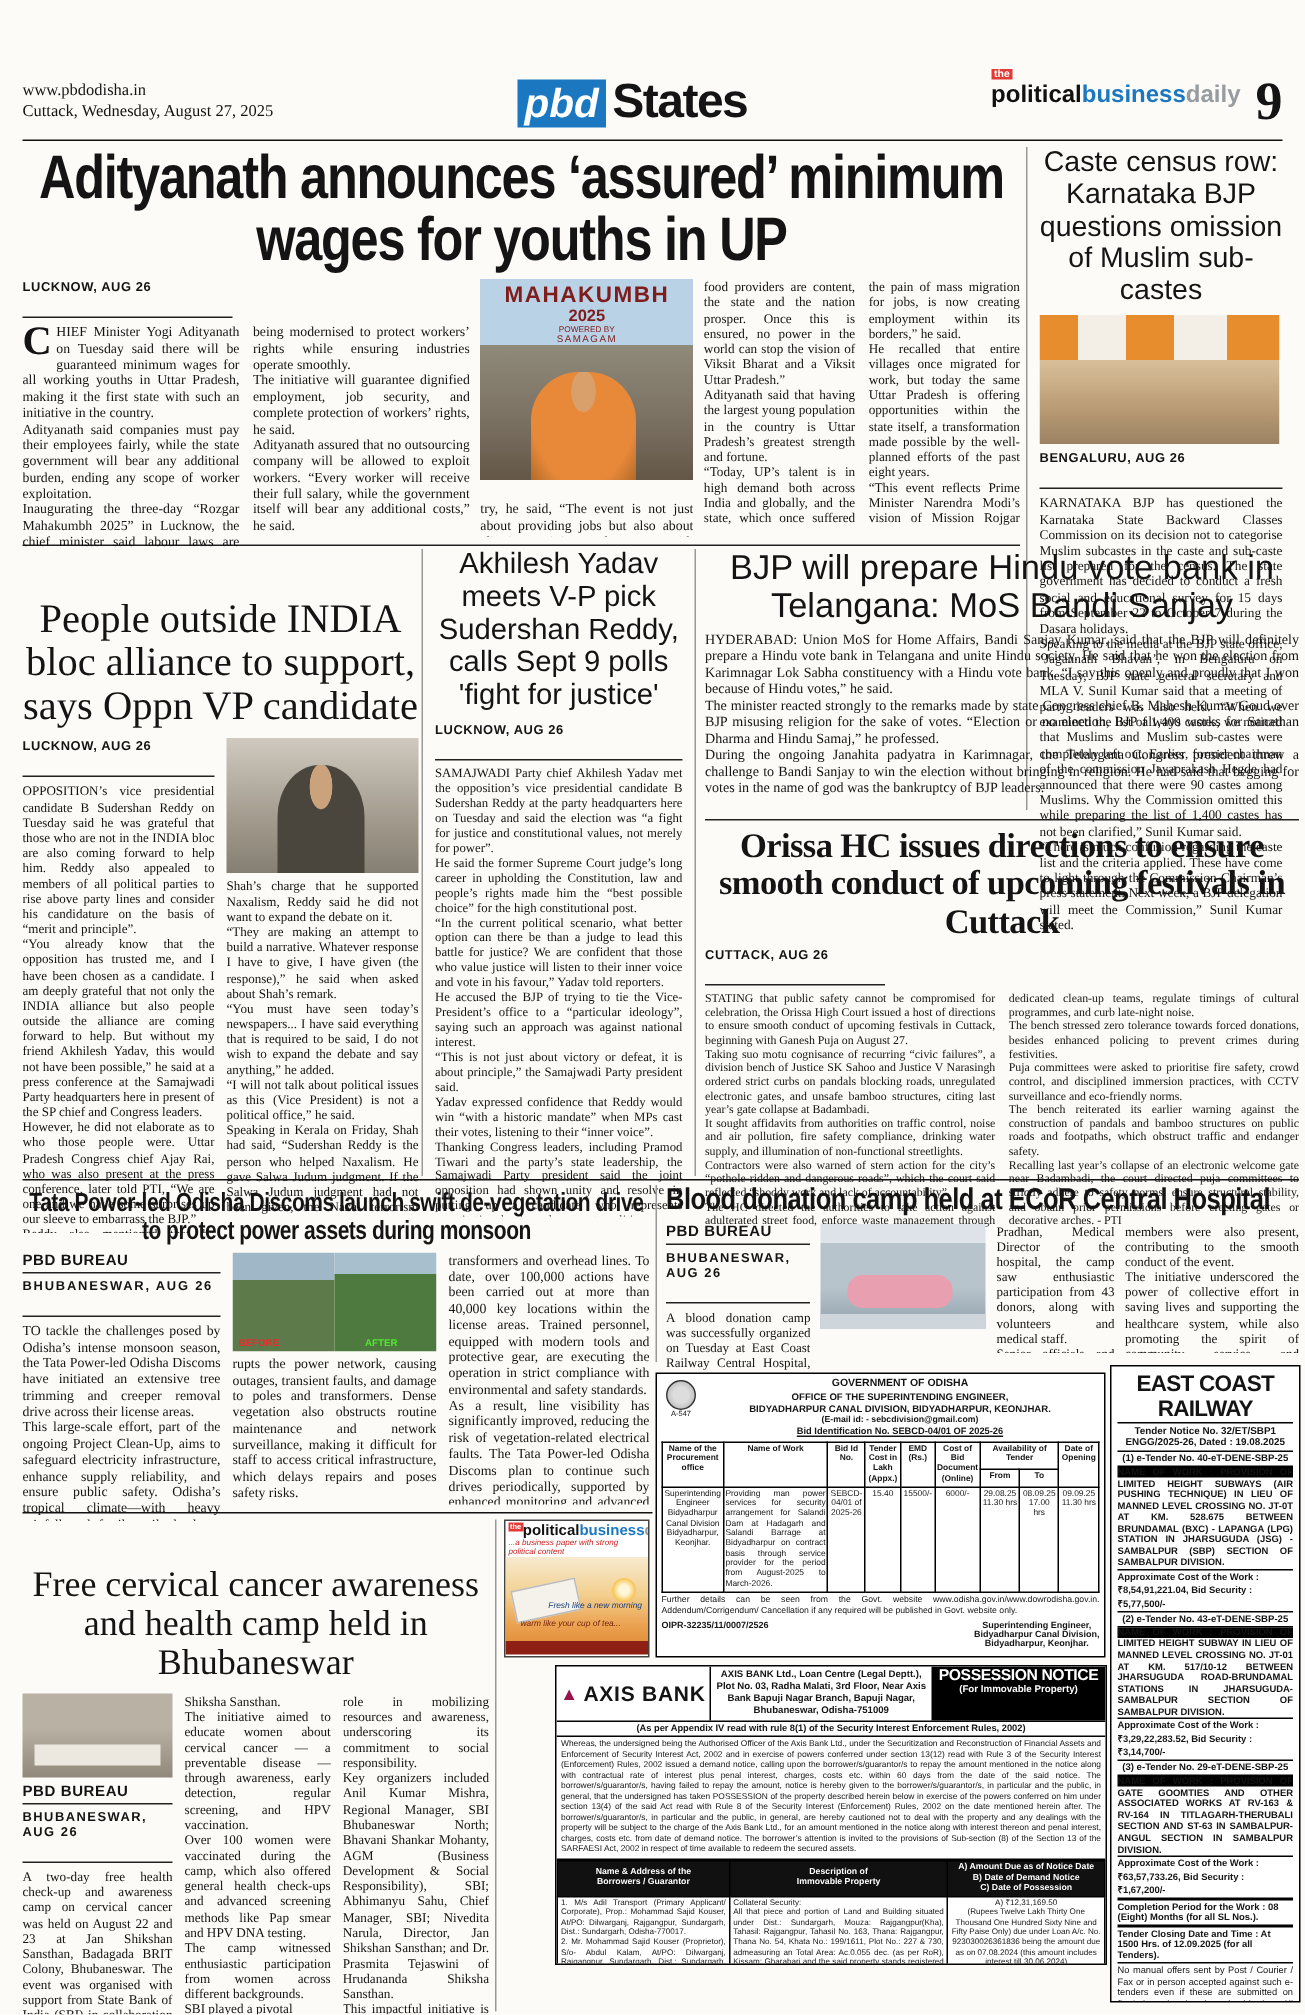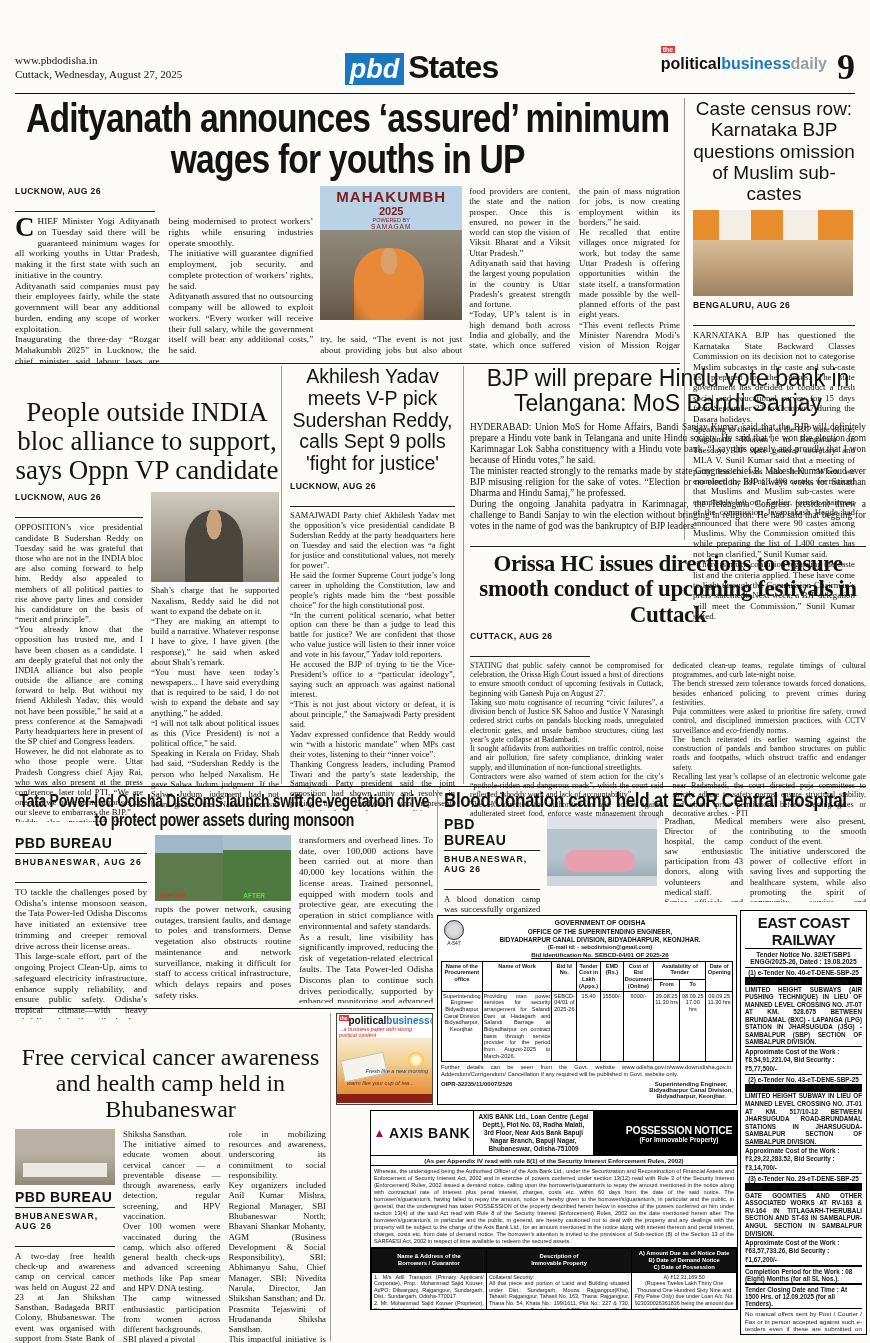--- a/index.html
+++ b/index.html
@@ -4,21 +4,21 @@
 <style>
   html,body{margin:0;padding:0;background:#fff;}
   .page{position:relative;width:870px;height:1343px;background:#fcfbf7;color:#141414;
         font-family:"Liberation Serif",serif;overflow:hidden;margin:0 auto;}
   .abs{position:absolute;box-sizing:border-box;}
   .serif{font-family:"Liberation Serif",serif;}
   .center{text-align:center;}
   .body-text{font-size:9.2px;line-height:1.17;text-align:justify;white-space:pre-line;overflow:hidden;}
   .dateline{font-family:"Liberation Sans",sans-serif;font-weight:bold;font-size:8.6px;letter-spacing:.4px;
             border-bottom:1.3px solid #222;padding-bottom:15px;margin-bottom:4px;}
-  .byline{font-family:"Liberation Sans",sans-serif;font-weight:bold;font-size:14px;letter-spacing:.4px;
+  .byline{font-family:"Liberation Sans",sans-serif;font-weight:bold;font-size:10px;letter-spacing:.4px;
           border-bottom:1.3px solid #222;padding-bottom:2px;margin-bottom:3px;}
   .cols2{column-count:2;column-gap:9px;}
   .squeeze{transform:scaleX(.82);transform-origin:50% 50%;width:122%;margin-left:-11%;}
   .hrule{border-top:1.5px solid #111;}
   .photo{position:relative;overflow:hidden;}
   .dropcap::first-letter{float:left;font-size:27px;line-height:22px;padding-right:3px;font-weight:bold;}
   
   .hdr{display:flex;justify-content:space-between;align-items:center;}
   .hdr-left{font-size:11px;line-height:1.3;}
   .hdr-left .site{}
@@ -50,21 +50,21 @@
   .gt .org{font-weight:bold;text-align:center;line-height:1.25;}
   .gt table{border-collapse:collapse;width:100%;margin-top:2px;}
   .gt th,.gt td{border:.8px solid #000;font-size:5.6px;line-height:1.2;padding:1px;vertical-align:top;text-align:center;}
   .gt .work-cell{text-align:justify;}
   .axis{border:1.6px solid #000;background:#fff;font-family:"Liberation Sans",sans-serif;}
   .axis-hd{display:flex;border-bottom:1px solid #000;}
   .axis-logo{width:102px;border-right:1px solid #000;display:flex;align-items:center;justify-content:center;
              font-weight:bold;font-size:14px;letter-spacing:.5px;}
   .axis-tri{color:#97144d;margin-right:3px;font-size:12px;}
   .axis-addr{flex:1;font-weight:bold;font-size:6.4px;line-height:1.25;padding:2px 3px;text-align:center;}
-  .axis-pn{width:116px;background:#000;color:#fff;text-align:center;display:flex;flex-direction:column;justify-content:center;padding-left:28px;}
+  .axis-pn{width:116px;background:#000;color:#fff;text-align:center;display:flex;flex-direction:column;}
   .axis-pn .t1{font-weight:bold;font-size:10.5px;letter-spacing:-.3px;}
   .axis-pn .t2{font-weight:bold;font-size:6.5px;}
   .axis-rule{font-weight:bold;font-size:6.2px;text-align:center;border-bottom:.8px solid #000;padding:1px 0;}
   .axis-body{font-size:5.6px;line-height:1.25;text-align:justify;padding:2px 3px;border-bottom:.8px solid #000;}
   .axis table{border-collapse:collapse;width:100%;}
   .axis th{background:#111;color:#fff;font-size:5.8px;padding:1px;border:.8px solid #000;line-height:1.2;white-space:pre-line;}
   .axis td{font-size:5.4px;line-height:1.22;padding:1px 2px;border:.8px solid #000;vertical-align:top;text-align:justify;white-space:pre-line;}
   
   .ad{border:1.2px solid #444;background:#fff;font-family:"Liberation Sans",sans-serif;overflow:hidden;}
   .ad .logo{font-weight:bold;font-size:10px;padding:1px 2px 0 2px;position:relative;}

